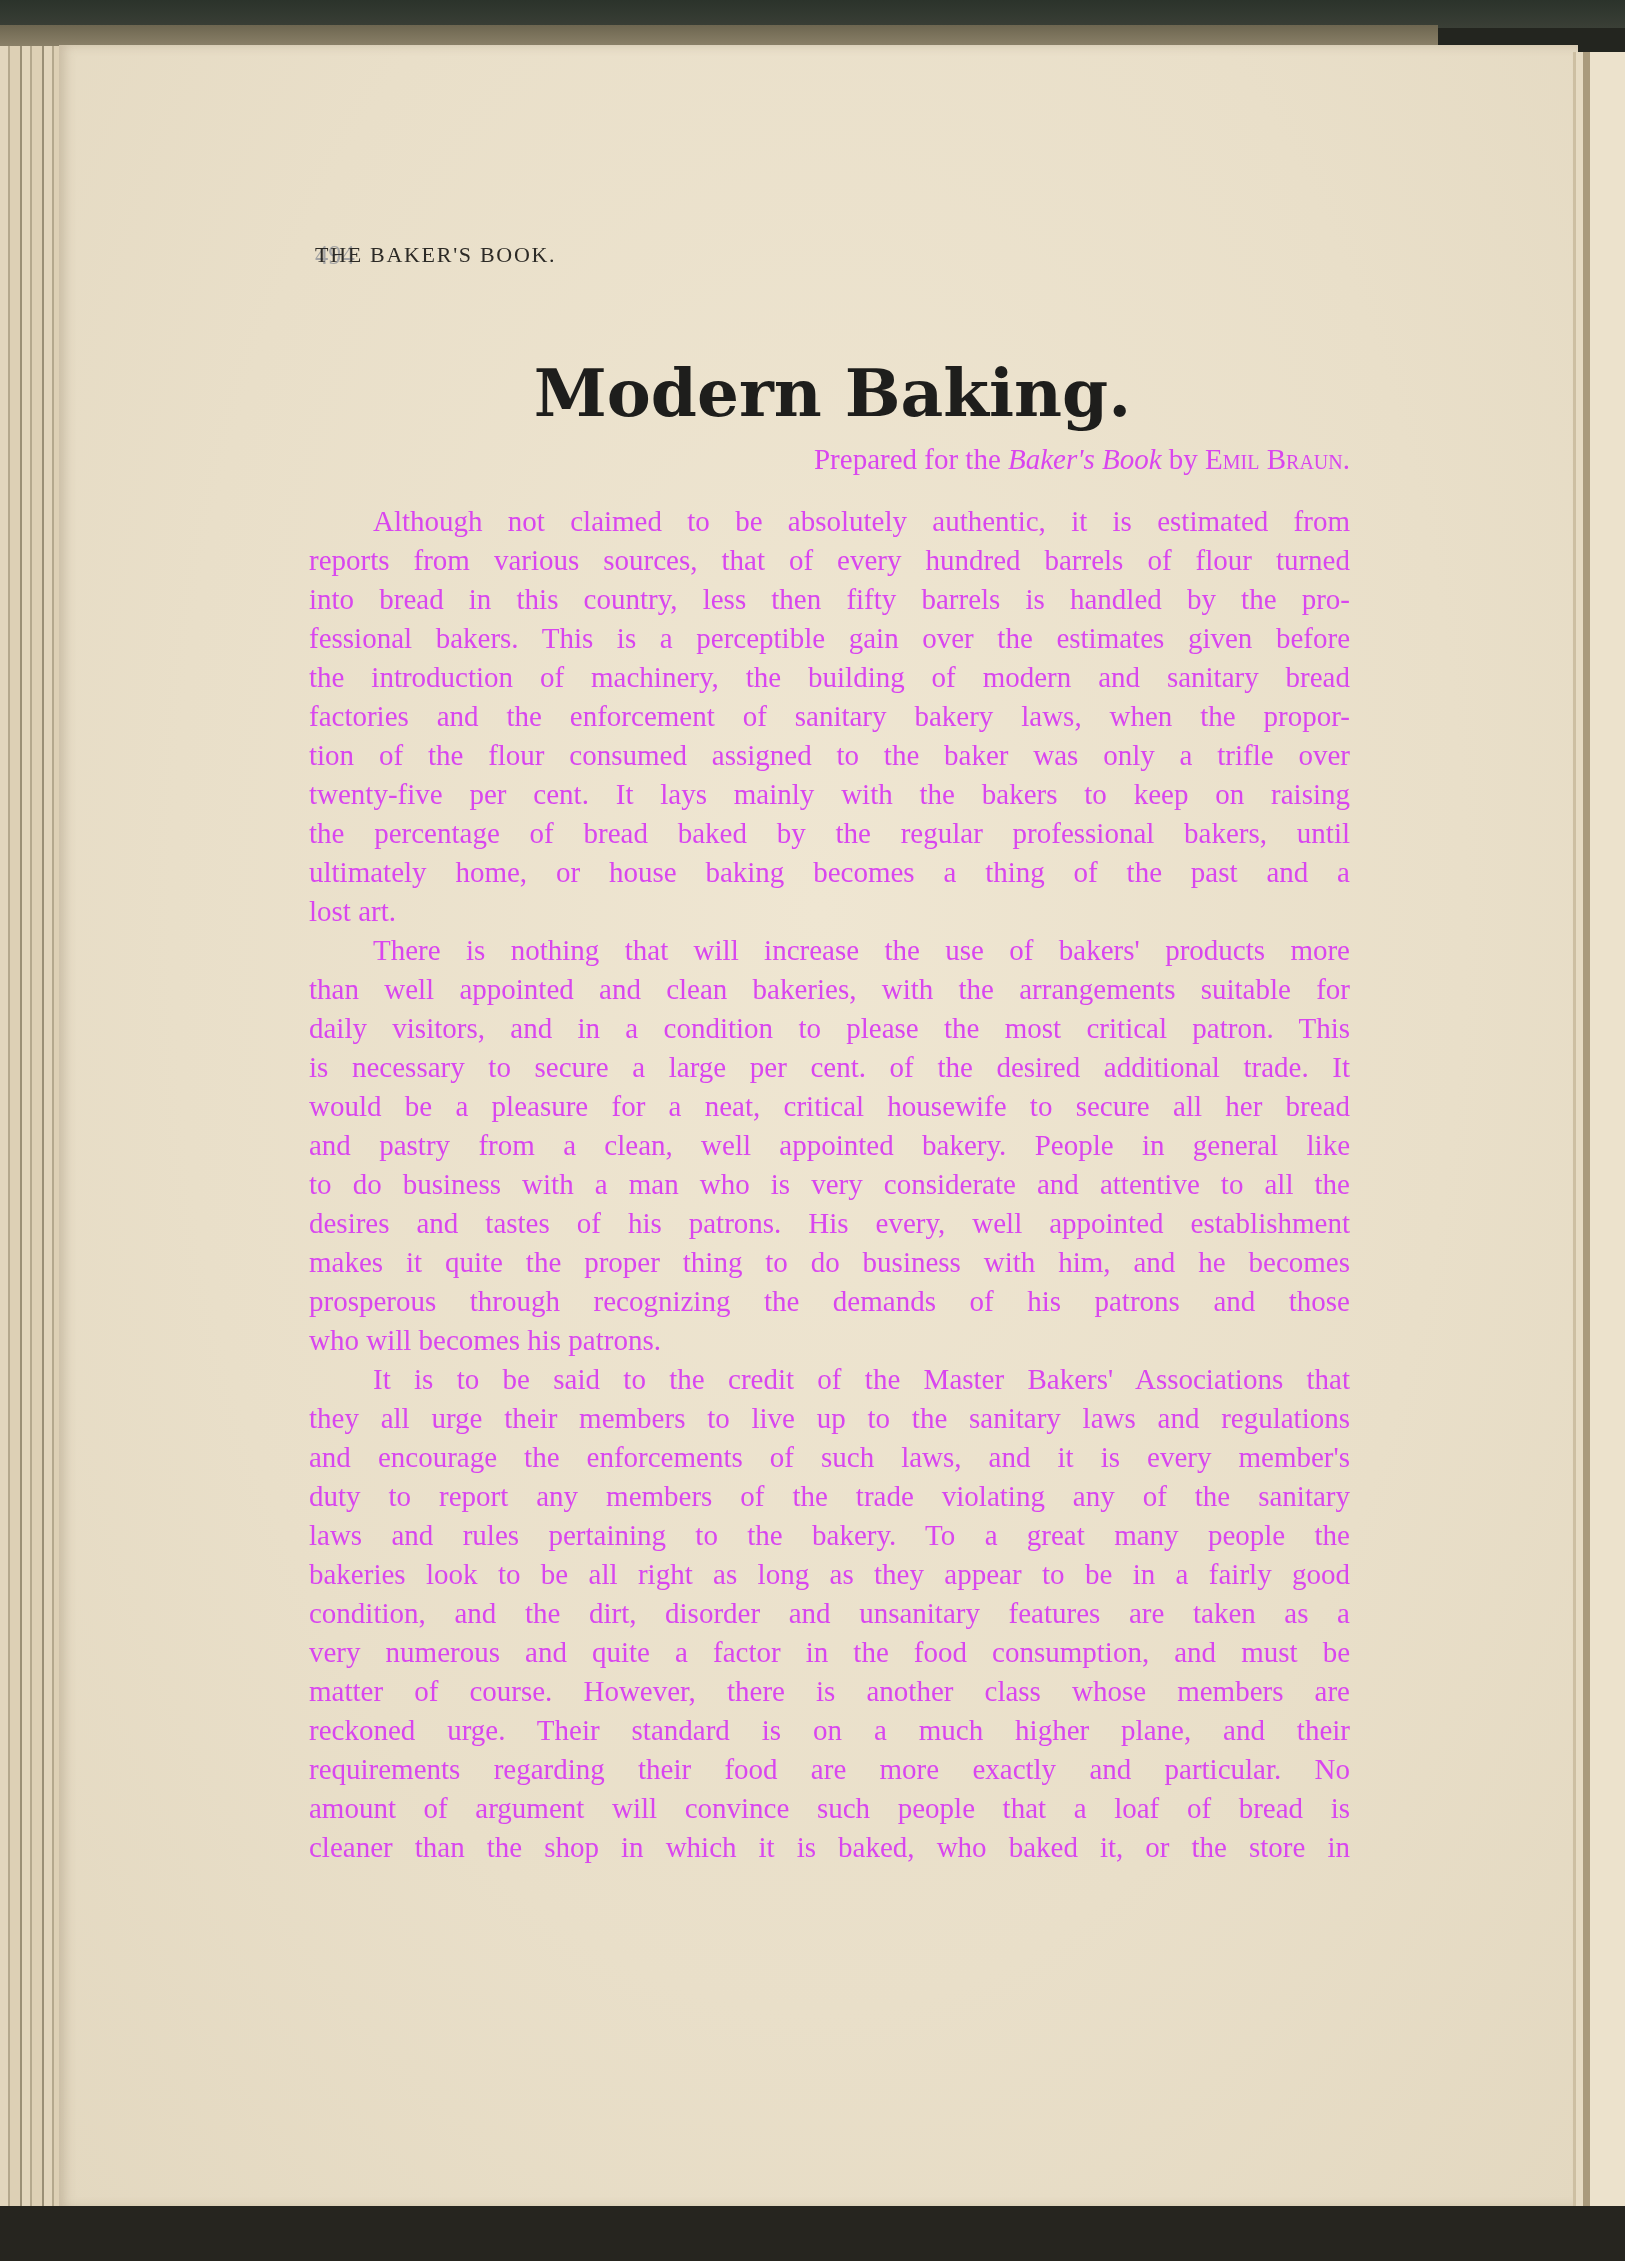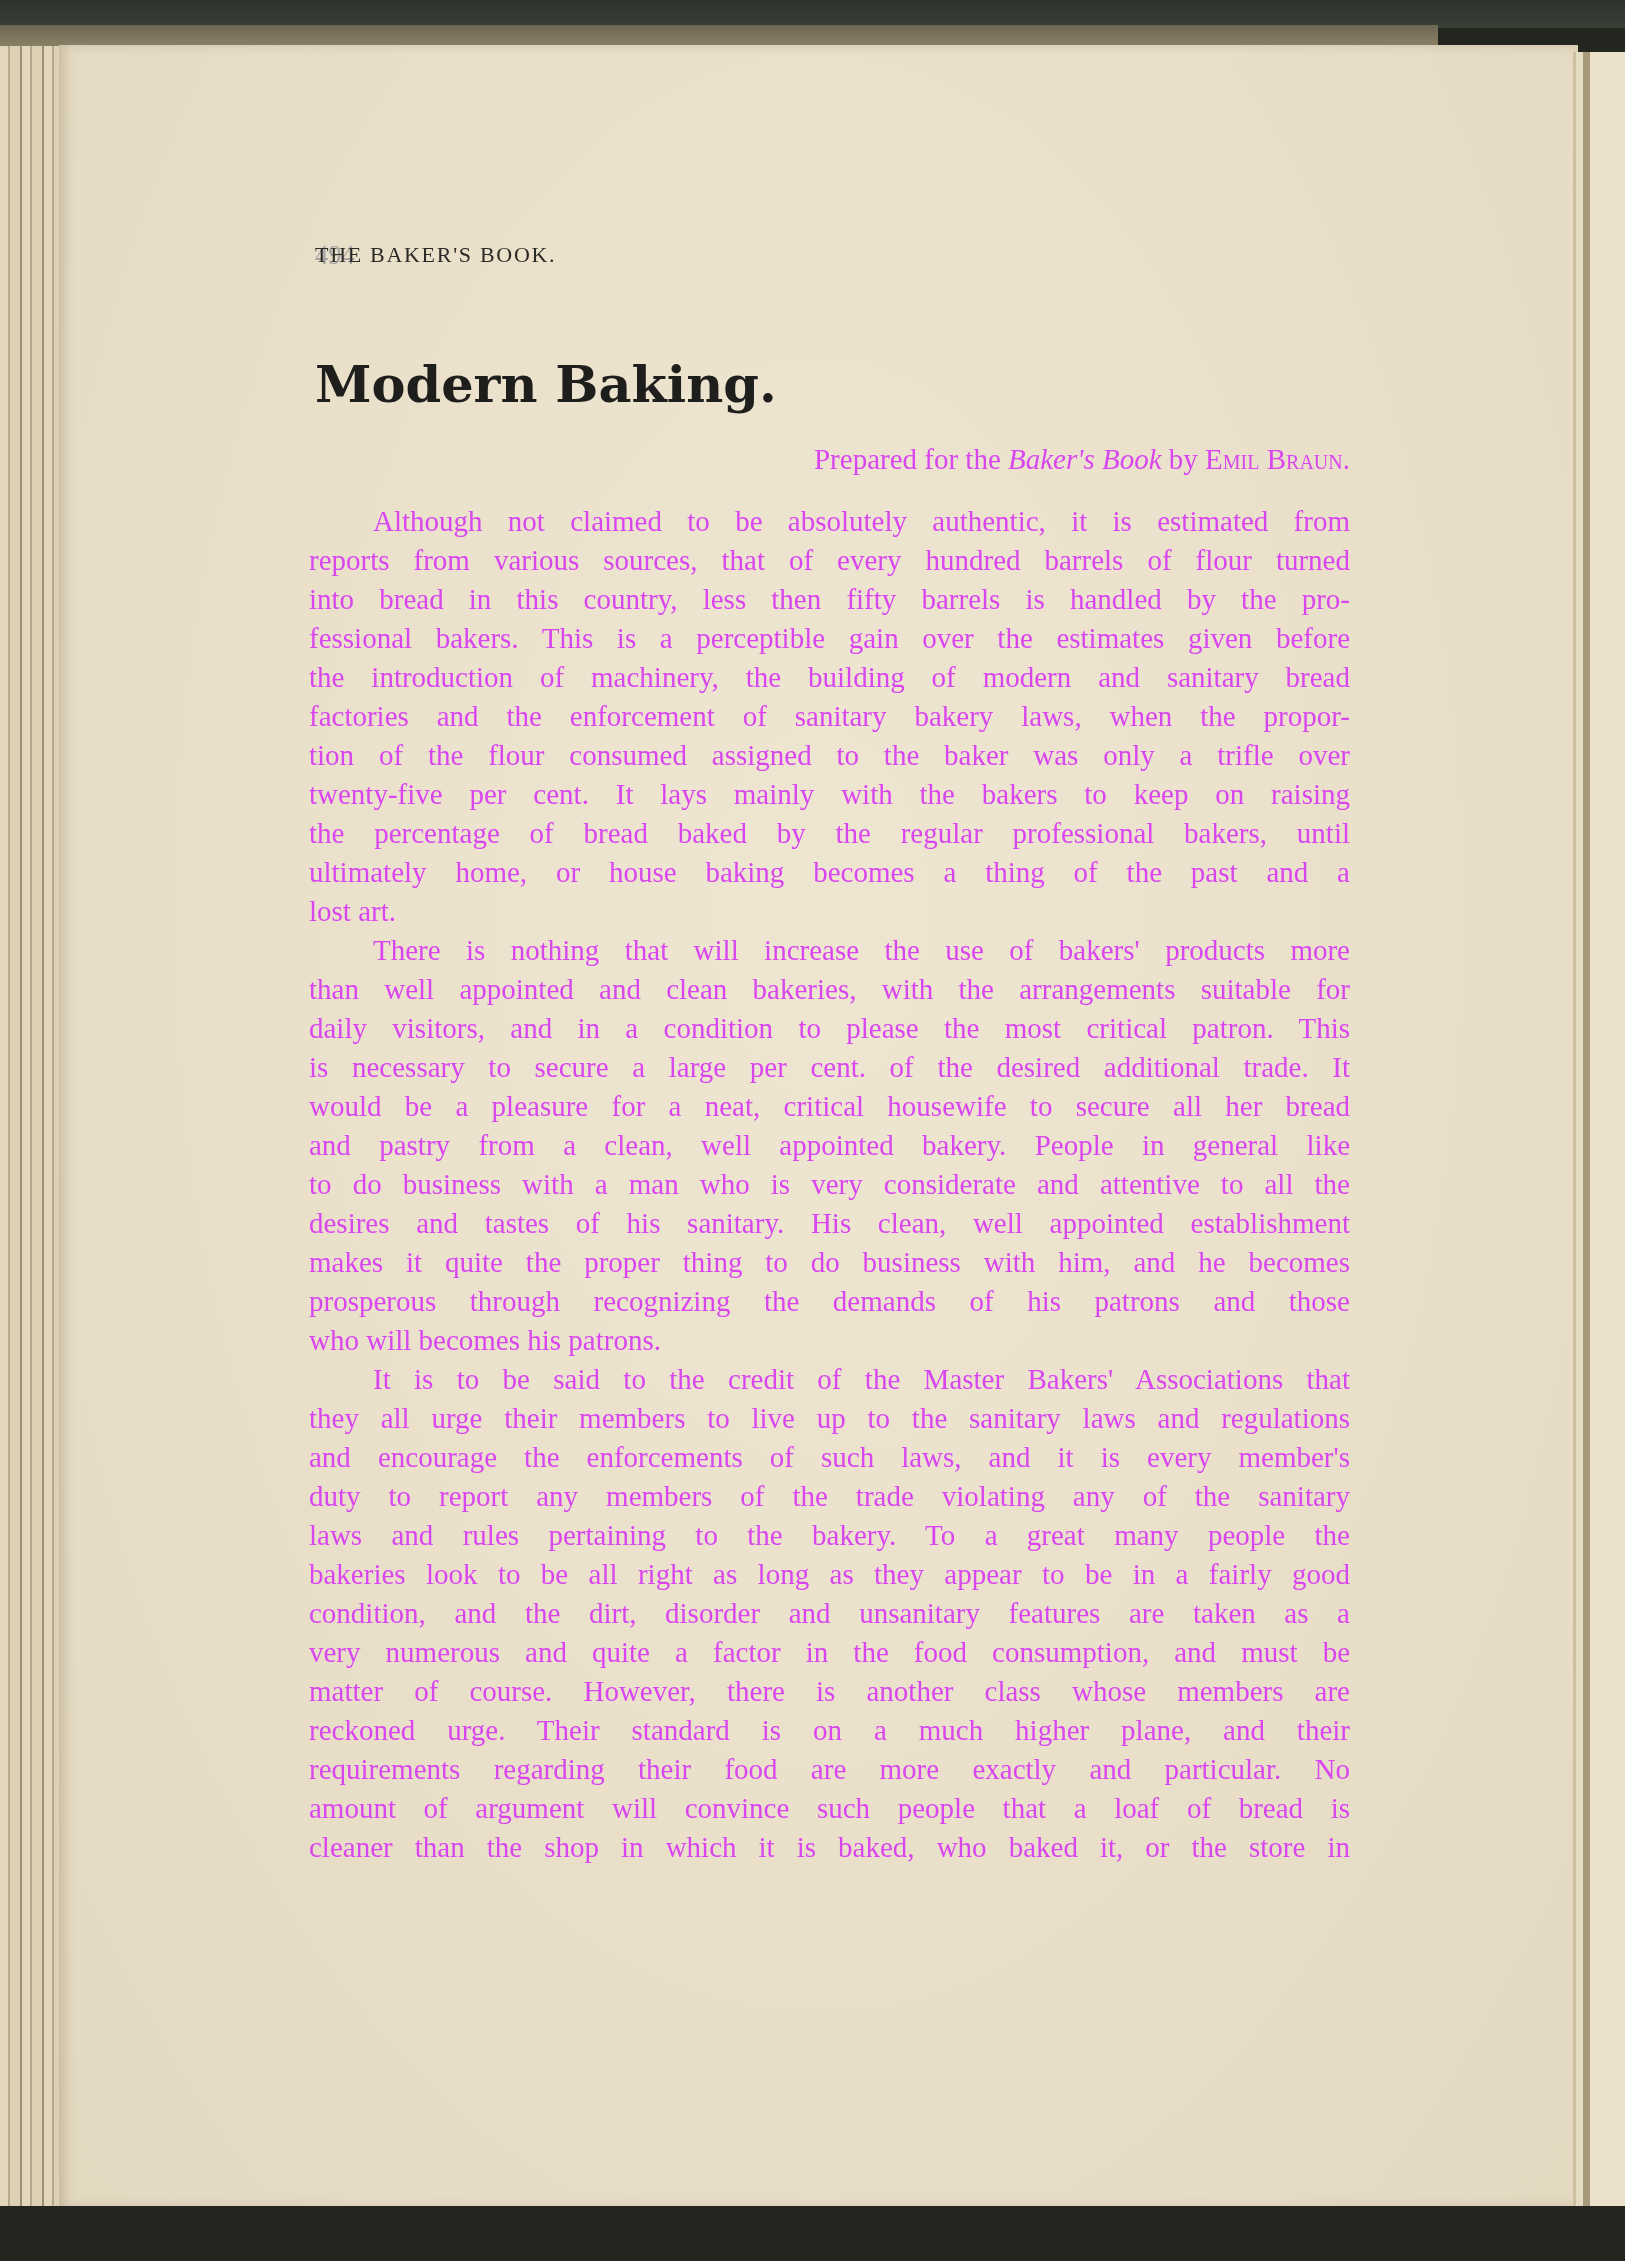--- a/index.html
+++ b/index.html
@@ -38,23 +38,23 @@
     position: absolute; top: 240px; left: 315px; width: 1035px; height: 35px;
   }
   .page-number {
     position: absolute; left: 0; top: 0; font-size: 26.5px; color: #a3a3a3;
   }
   .running-title {
     position: absolute; left: 0; width: 1035px; top: 2.3px; text-align: left;
     font-size: 22px; letter-spacing: 1.7px; color: #2c2a26; font-variant: small-caps;
   }
   .title {
-    position: absolute; left: 315px; width: 1035px; top: 354px; 
+    position: absolute; left: 315px; width: 1035px; top: 354px; text-align: center;
     font-family: "DejaVu Serif", "Liberation Serif", serif;
-    font-weight: bold; font-size: 51px; color: #1e1e1c; letter-spacing: 0px;
+    font-weight: bold; font-size: 66px; color: #1e1e1c; letter-spacing: 0px;
   }
   .byline {
     position: absolute; left: 315px; width: 1035px; top: 443px; text-align: right;
     font-size: 29px; color: #d946ef;
   }
   .byline .book { font-style: italic; }
   .byline .author { font-variant: small-caps; }
   .body-text {
     position: absolute; left: 309px; top: 502px; width: 1041px;
     font-size: 29px; line-height: 39px; color: #d946ef;
@@ -100,21 +100,21 @@
       <span class="line last">lost art.</span>
     </div>
     <div>
       <span class="line first">There is nothing that will increase the use of bakers' products more</span>
       <span class="line">than well appointed and clean bakeries, with the arrangements suitable for</span>
       <span class="line">daily visitors, and in a condition to please the most critical patron.  This</span>
       <span class="line">is necessary to secure a large per cent. of the desired additional trade.  It</span>
       <span class="line">would be a pleasure for a neat, critical housewife to secure all her bread</span>
       <span class="line">and pastry from a clean, well appointed bakery.  People in general like</span>
       <span class="line">to do business with a man who is very considerate and attentive to all the</span>
-      <span class="line">desires and tastes of his sanitary.  His clean, well appointed establishment</span>
+      <span class="line">desires and tastes of his patrons.  His every, well appointed establishment</span>
       <span class="line">makes it quite the proper thing to do business with him, and he becomes</span>
       <span class="line">prosperous through recognizing the demands of his patrons and those</span>
       <span class="line last">who will becomes his patrons.</span>
     </div>
     <div>
       <span class="line first">It is to be said to the credit of the Master Bakers' Associations that</span>
       <span class="line">they all urge their members to live up to the sanitary laws and regulations</span>
       <span class="line">and encourage the enforcements of such laws, and it is every member's</span>
       <span class="line">duty to report any members of the trade violating any of the sanitary</span>
       <span class="line">laws and rules pertaining to the bakery.  To a great many people the</span>

